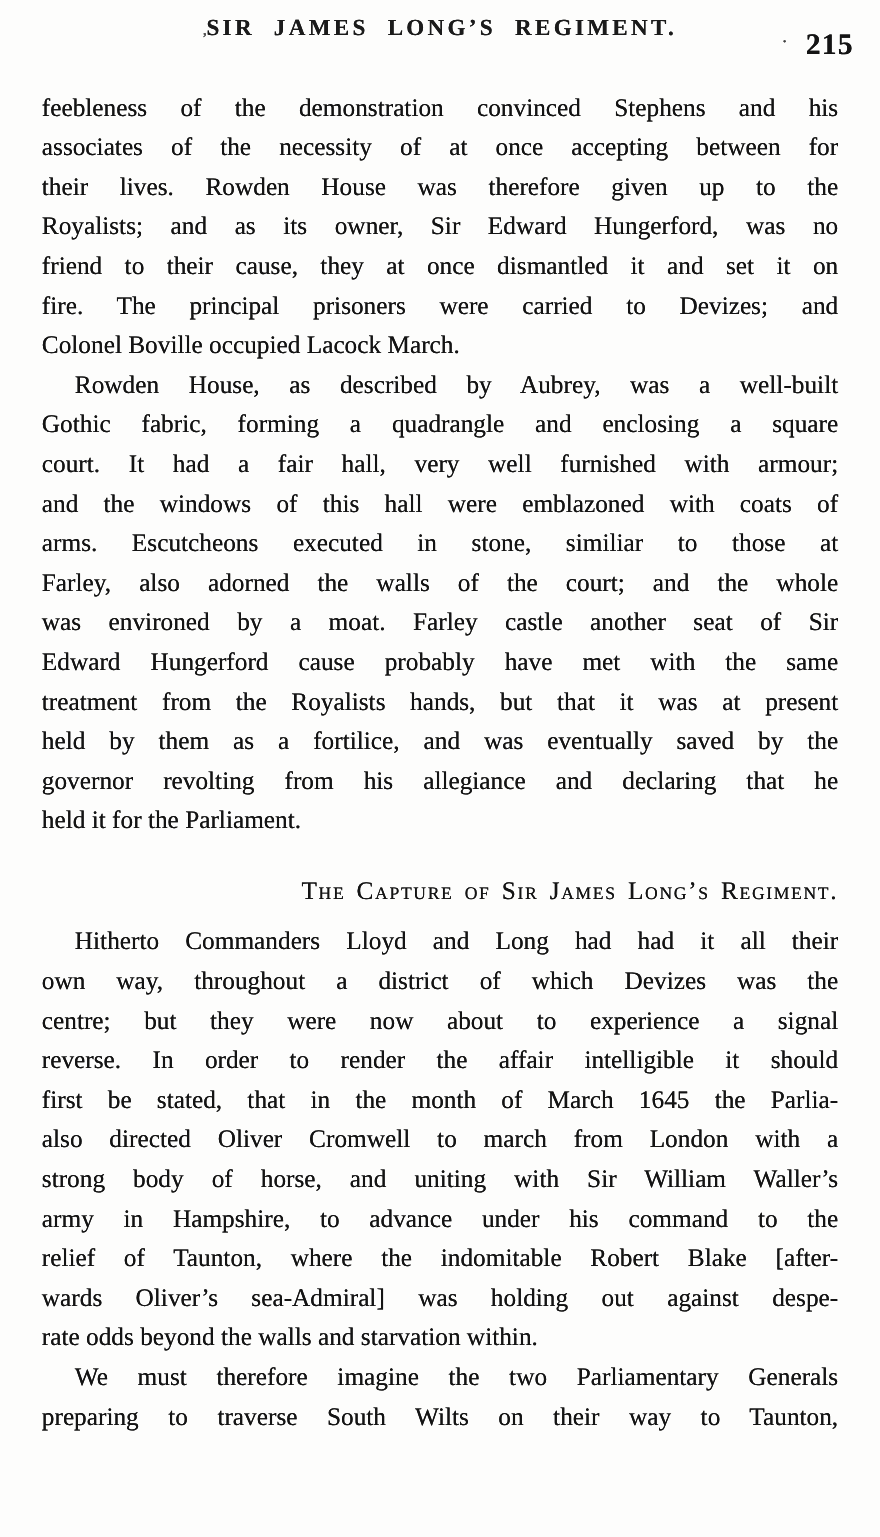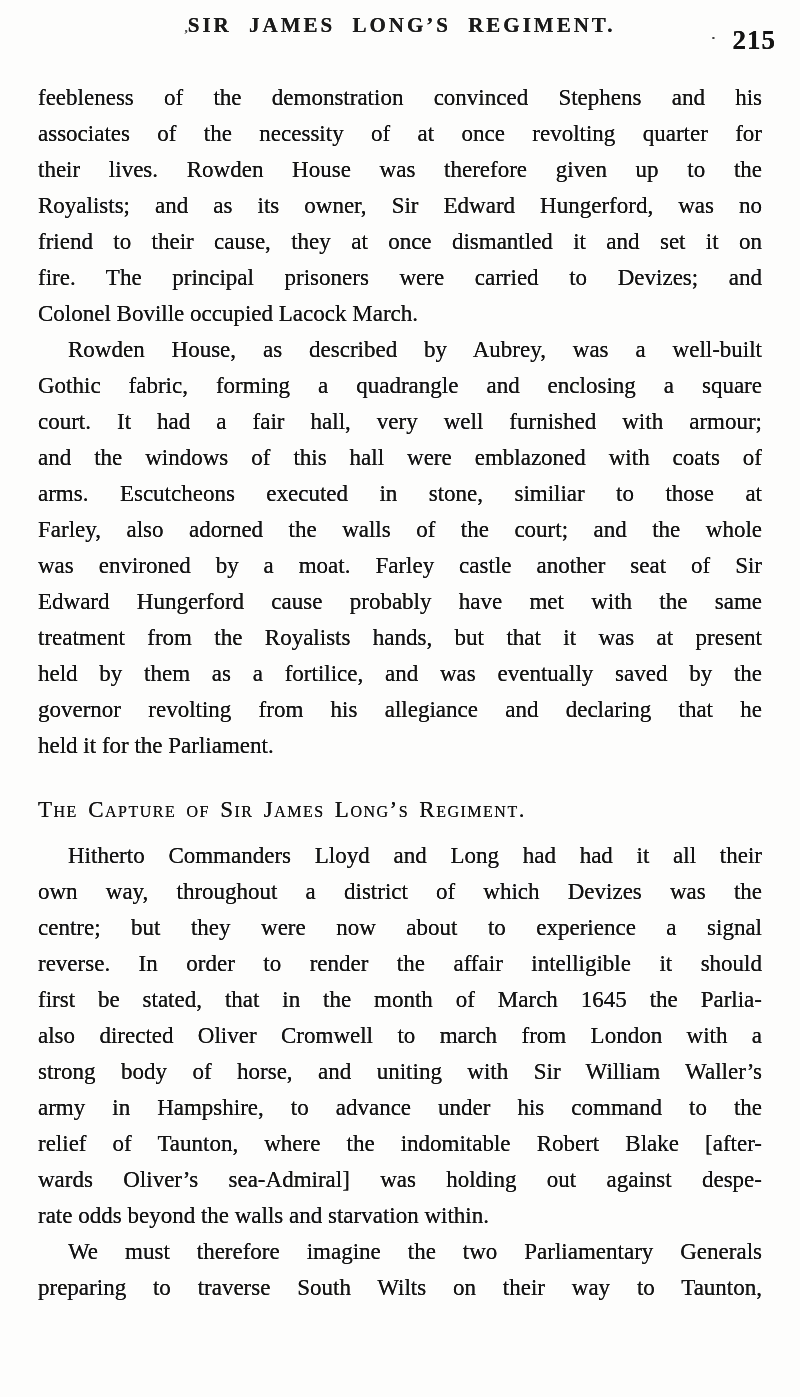--- a/index.html
+++ b/index.html
@@ -52,40 +52,40 @@
     line-height: 36px;
   }
   .para { margin: 0; }
   .line {
     text-align: justify;
     text-align-last: justify;
   }
   .line.last { text-align-last: left; }
   .line.indent { text-indent: 30px; }
   .heading {
-    text-align: left;
+    text-align: right;
     font-variant: small-caps;
     font-size: 23px;
     letter-spacing: 1.5px;
     word-spacing: 3px;
     margin: 28px 0 10px 0;
   }
 </style>
 </head>
 <body>
 
 <div class="page">
   <div class="header">
     <div class="running-title"><span class="artifact">,</span><span>SIR JAMES LONG’S REGIMENT.</span></div>
     <div class="page-number"><span class="mark">·</span><span>215</span></div>
   </div>
   <div class="content">
       <div class="para">
         <div class="line">feebleness of the demonstration convinced Stephens and his</div>
-        <div class="line">associates of the necessity of at once revolting quarter for</div>
+        <div class="line">associates of the necessity of at once accepting between for</div>
         <div class="line">their lives.  Rowden House was therefore given up to the</div>
         <div class="line">Royalists; and as its owner, Sir Edward Hungerford, was no</div>
         <div class="line">friend to their cause, they at once dismantled it and set it on</div>
         <div class="line">fire. The principal prisoners were carried to Devizes; and</div>
         <div class="line last">Colonel Boville occupied Lacock March.</div>
       </div>
       <div class="para">
         <div class="line indent">Rowden House, as described by Aubrey, was a well-built</div>
         <div class="line">Gothic fabric, forming a quadrangle and enclosing a square</div>
         <div class="line">court.  It had a fair hall, very well furnished with armour;</div>

